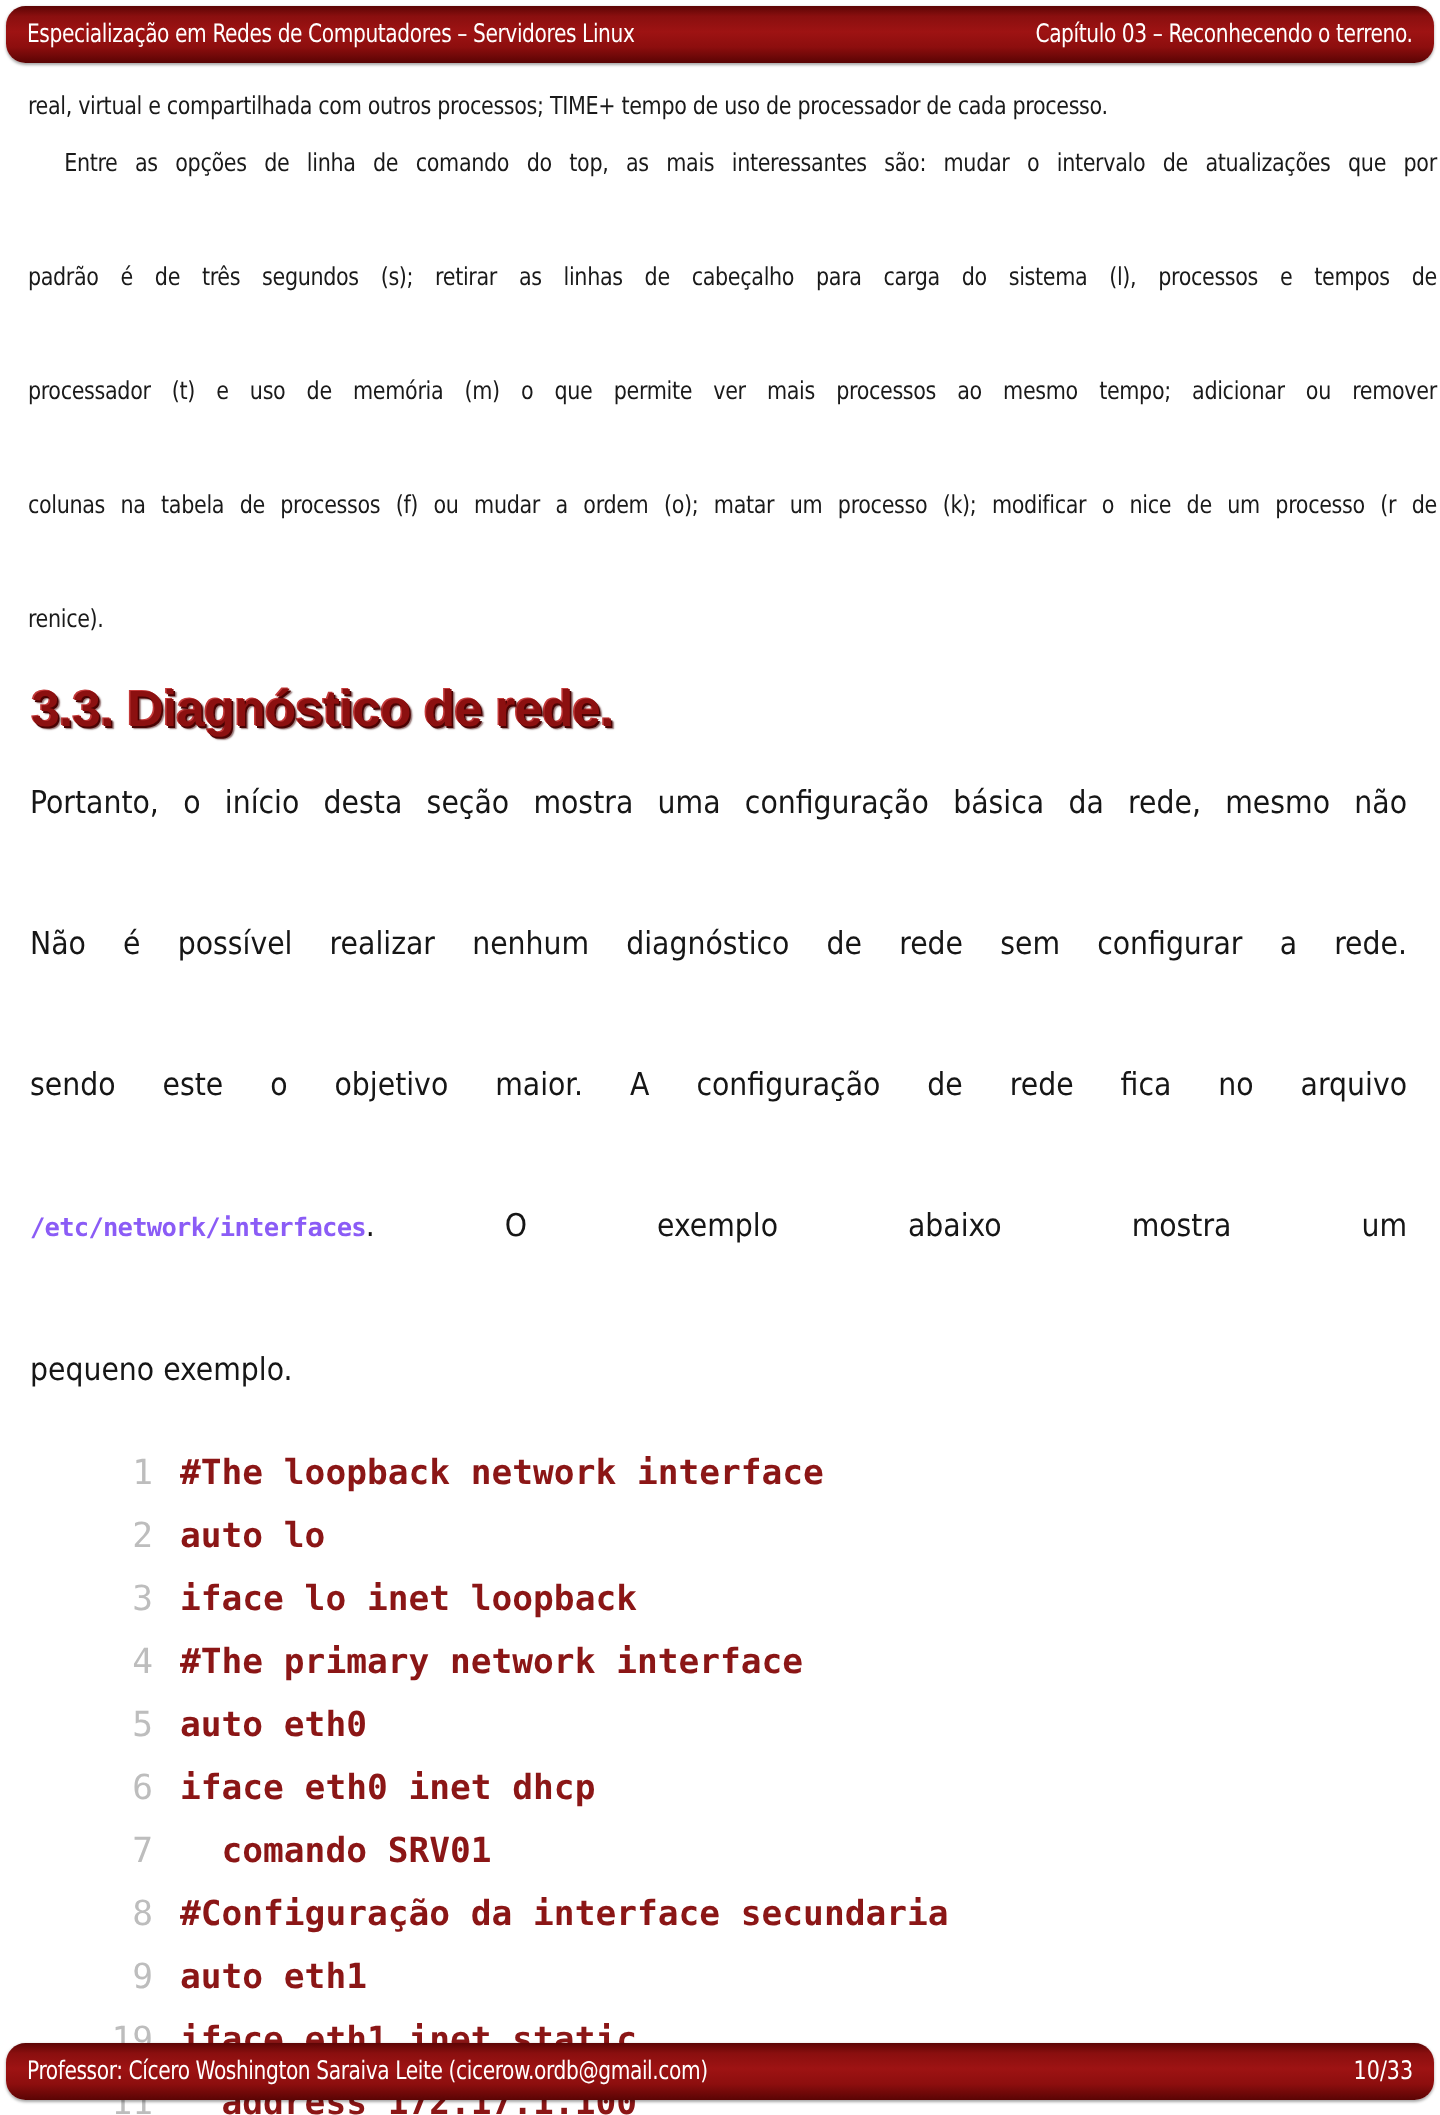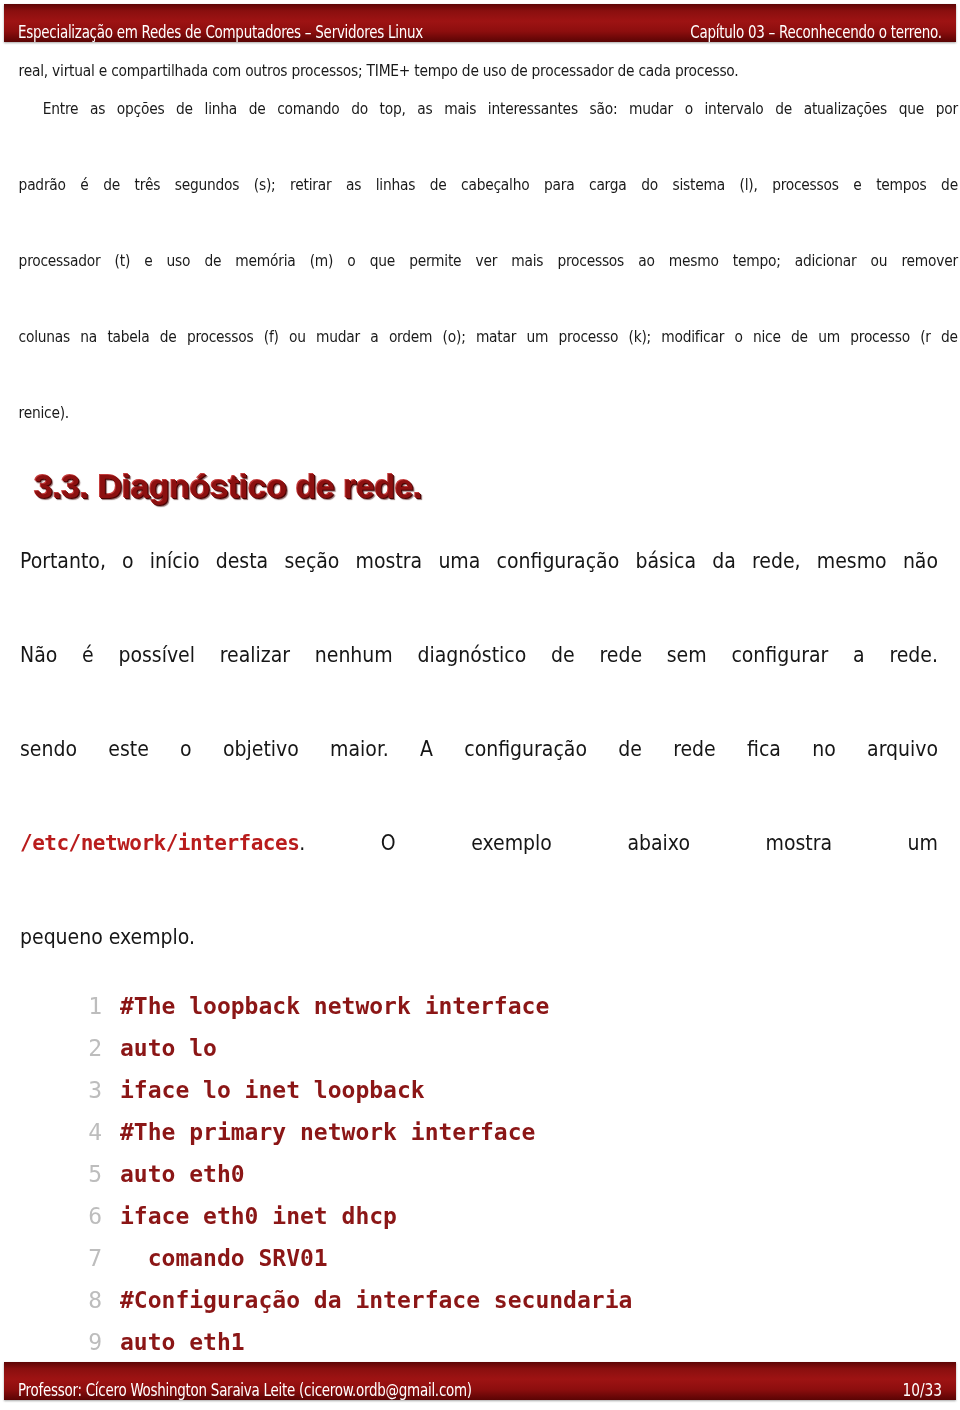--- a/index.html
+++ b/index.html
@@ -22,30 +22,30 @@
     position: relative;
     background: #ffffff;
   }
 
   
   .banner {
     position: absolute;
     left: 4px;
     width: 952px;
     height: 38px;
-    border-radius: 0;
+    border-radius: 13px;
     background: linear-gradient(to bottom,
                 #5d0505 0%,
                 #8a0f0f 18%,
                 #9e1313 45%,
                 #8d0e0e 72%,
                 #5a0404 100%);
     box-shadow: 0 1px 2px rgba(0,0,0,0.35);
     display: flex;
-    align-items: flex-end;
+    align-items: center;
     box-sizing: border-box;
     padding: 0 14px;
     overflow: hidden;
   }
   .banner-header { top: 4px; }
   .banner-footer { top: 1362px; }
 
   .banner-text {
     color: #ffffff;
     font-family: "DejaVu Sans Condensed", "Liberation Sans Narrow", "Liberation Sans", sans-serif;
@@ -114,40 +114,40 @@
   }
   .line-just::after {
     content: "";
     display: inline-block;
     width: 100%;
   }
   .line-last { display: block; text-align: left; }
 
   
   .heading {
-    margin: 14px;
+    margin: 1px;
     padding: 0 20px;
     font-family: "Liberation Sans", sans-serif;
     font-weight: bold;
     font-size: 34px;
     line-height: 40px;
     color: #8c1010;
     letter-spacing: -0.5px;
     text-shadow:
        1px  1px 0 #4a0303,
        2px  2px 1px rgba(60,2,2,0.55),
       -1px -1px 0 #c43a3a;
   }
 
   
   .mono-path {
     font-family: "DejaVu Sans Mono", "Liberation Mono", monospace;
     font-weight: bold;
-    font-size: 21px;
-    color: #b91c1c;
+    font-size: 17px;
+    color: #8b5cf6;
     letter-spacing: -0.5px;
   }
 
   
   .code-block {
     margin: 0;
     padding: 0 20px 0 44px;
     font-family: "DejaVu Sans Mono", "Liberation Mono", monospace;
   }
   .code-line {

